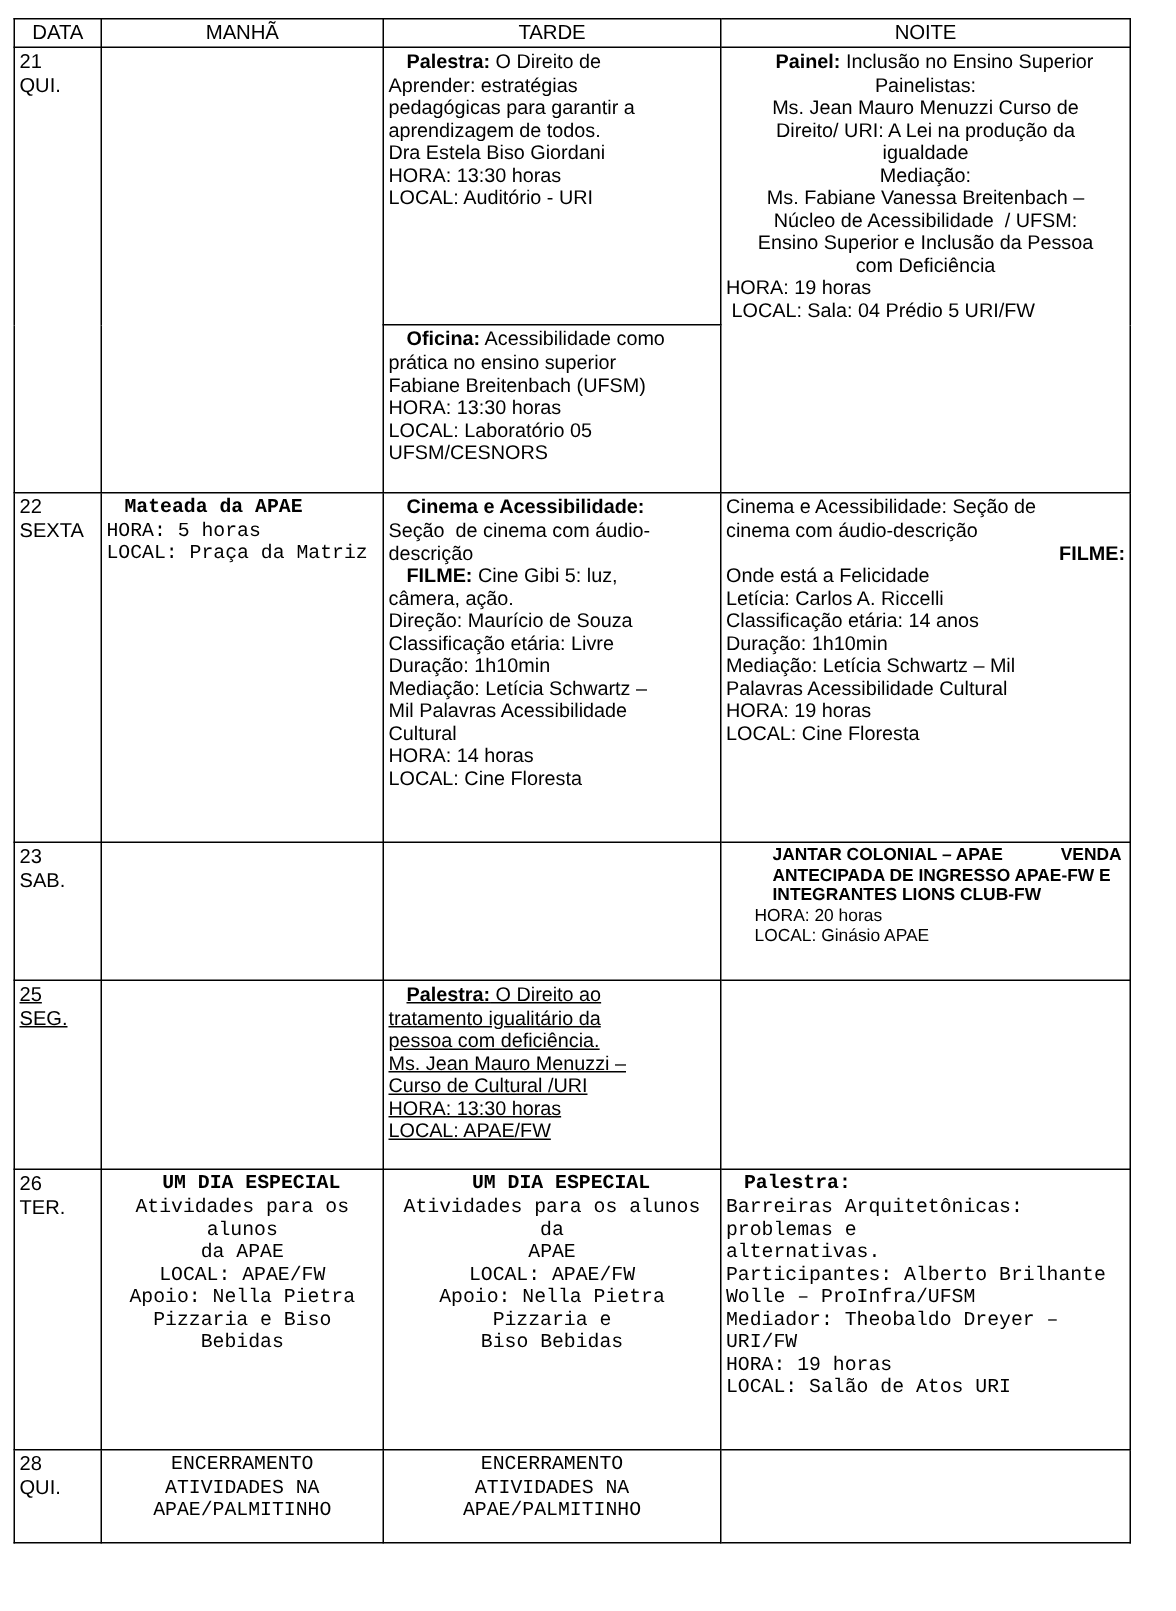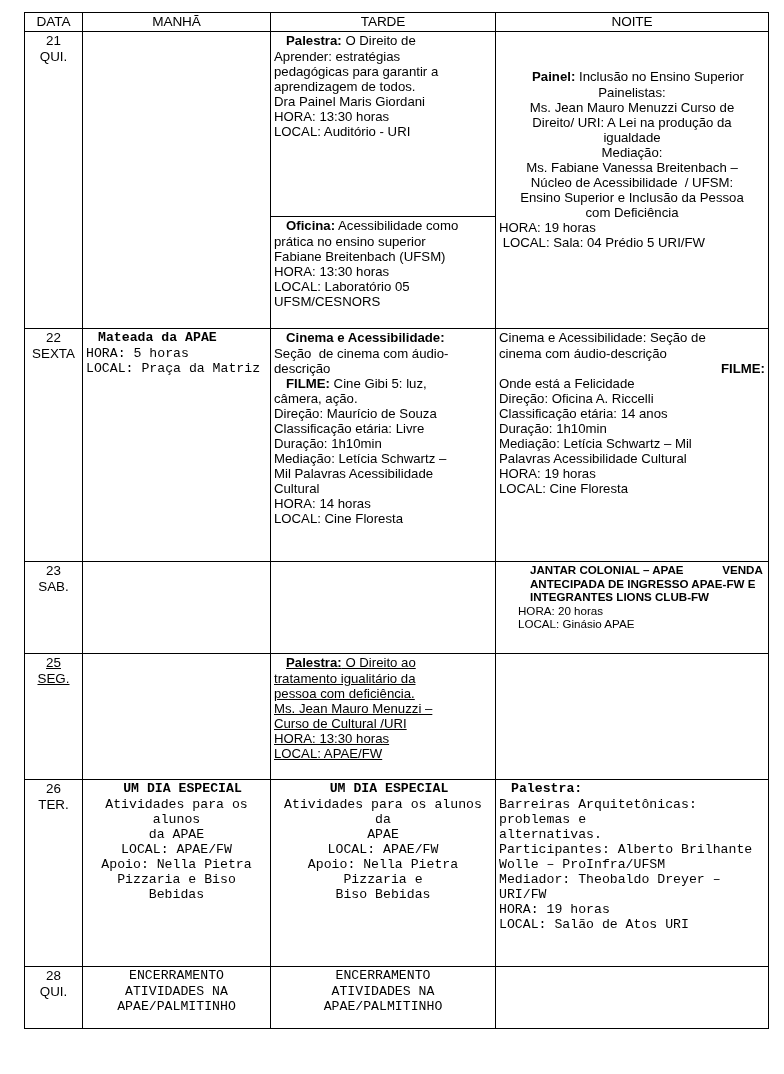--- a/index.html
+++ b/index.html
@@ -15,21 +15,21 @@
   }
   #sheet {
     position: relative;
     width: 784px;
     height: 1074px;
     background: #ffffff;
     overflow: hidden;
   }
   table.schedule {
     position: absolute;
-    left: 24px;
+    left: 9px;
     top: 12px;
     width: 744px;
     border-collapse: collapse;
     table-layout: fixed;
     font-size: 13.2px;
     line-height: 1.14;
   }
   table.schedule td, table.schedule th {
     border: 1.4px solid #000000;
     padding: 1px 3px 2px 3px;
@@ -46,29 +46,28 @@
   thead th {
     text-align: center;
     font-weight: bold;
     font-size: 13.6px;
     padding-top: 2px;
     padding-bottom: 2px;
     vertical-align: middle;
     letter-spacing: -0.1px;
   }
   td.date-cell {
-    text-align: center;
     vertical-align: middle;
     font-weight: bold;
     font-size: 13.4px;
     line-height: 1.18;
   }
   td.cell-mid   { vertical-align: middle; font-family: Liberation Mono, monospace; }
   td.cell-top   { vertical-align: top; }
-  .c-center { text-align: center; margin-top: 36px; }
+  .c-center { text-align: center; }
   .c-left   { text-align: left; }
   .b  { font-weight: bold; padding-left: 12px; }
   .small { font-size: 11.6px; line-height: 1.16; margin-left: 19px; }
   .blk { display: block; }
   .ln { display: block; white-space: pre-wrap; }
 </style>
 </head>
 <body>
 
 <div id="sheet">
@@ -99,21 +98,21 @@
         </td>
         <td class="cell-top c-left" rowspan="2">
           <div></div>
         </td>
         <td class="cell-top c-left">
           <div>
               <span class="ln"><span class="b">Palestra:</span> O Direito de</span>
               <span class="ln">Aprender: estratégias</span>
               <span class="ln">pedagógicas para garantir a</span>
               <span class="ln">aprendizagem de todos.</span>
-              <span class="ln">Dra Painel Maris Giordani</span>
+              <span class="ln">Dra Estela Biso Giordani</span>
               <span class="ln">HORA: 13:30 horas</span>
               <span class="ln">LOCAL: Auditório - URI</span>
             </div>
         </td>
         <td class="cell-top" rowspan="2">
           <div class="c-center">
               <span class="ln"><span class="b">Painel:</span> Inclusão no Ensino Superior</span>
               <span class="ln">Painelistas:</span>
               <span class="ln">Ms. Jean Mauro Menuzzi Curso de</span>
               <span class="ln">Direito/ URI: A Lei na produção da</span>
@@ -171,21 +170,21 @@
               <span class="ln">HORA: 14 horas</span>
               <span class="ln">LOCAL: Cine Floresta</span>
             </div>
         </td>
         <td class="cell-top c-left">
           <div>
               <span class="ln">Cinema e Acessibilidade: Seção de</span>
               <span class="ln">cinema com áudio-descrição</span>
               <span class="ln" style="text-align: right;"><span class="b">FILME:</span></span>
               <span class="ln">Onde está a Felicidade</span>
-              <span class="ln">Direção: Oficina A. Riccelli</span>
+              <span class="ln">Letícia: Carlos A. Riccelli</span>
               <span class="ln">Classificação etária: 14 anos</span>
               <span class="ln">Duração: 1h10min</span>
               <span class="ln">Mediação: Letícia Schwartz – Mil</span>
               <span class="ln">Palavras Acessibilidade Cultural</span>
               <span class="ln">HORA: 19 horas</span>
               <span class="ln">LOCAL: Cine Floresta</span>
             </div>
         </td>
       </tr>
 

